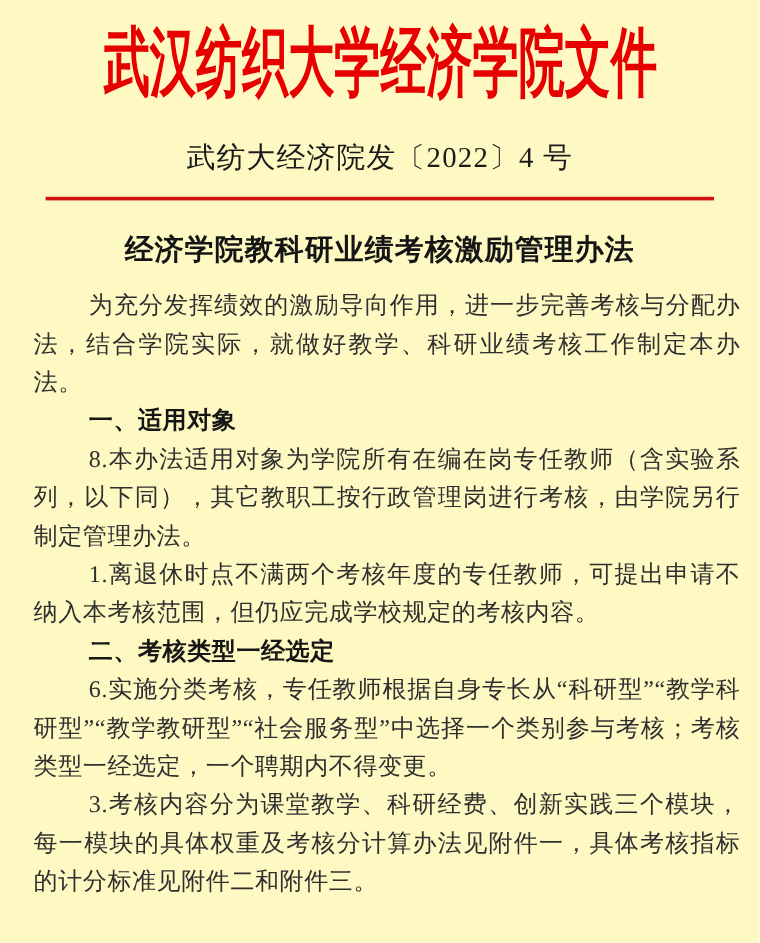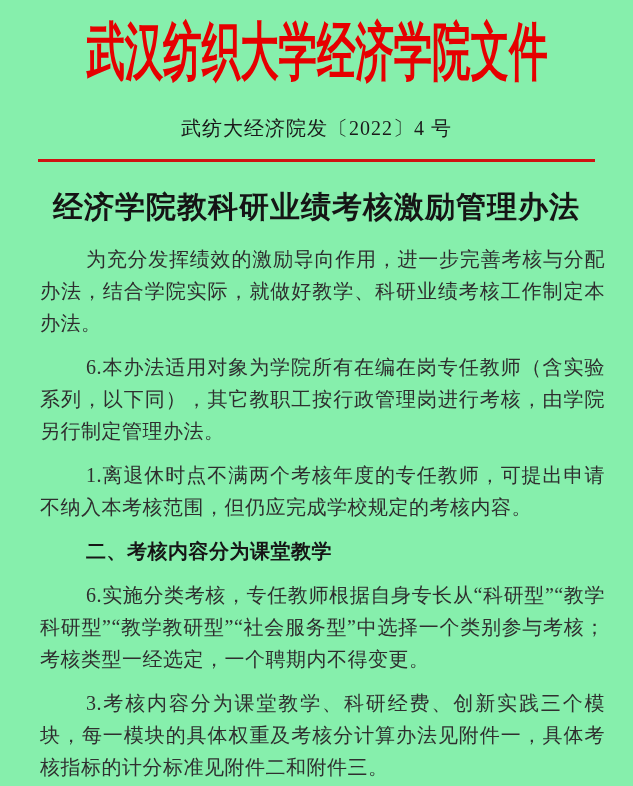--- a/index.html
+++ b/index.html
@@ -1,21 +1,21 @@
 <!DOCTYPE html>
 <html><head>
 <meta charset="utf-8">
 <style>
   * { margin: 0; padding: 0; box-sizing: border-box; }
   html, body { background: #ffffff; }
   .page {
     position: relative;
     width: 633px;
     height: 786px;
-    background: #86efac;
+    background: #fef9c3;
     overflow: hidden;
     font-family: "Liberation Serif", "DejaVu Serif", serif;
   }
   .red-header-wrap {
     margin-top: 6px;
     height: 92px;
     display: flex;
     align-items: center;
     justify-content: center;
     overflow: visible;
@@ -26,49 +26,49 @@
     color: #e60000;
     white-space: nowrap;
     transform: scaleX(0.61);
     transform-origin: center center;
     letter-spacing: 0px;
     line-height: 1;
   }
   .doc-number {
     margin-top: 17px;
     text-align: center;
-    font-size: 20px;
+    font-size: 24px;
     color: #1a1a1a;
     letter-spacing: 1px;
   }
   .red-divider {
     width: 557px;
     height: 3px;
     background: #cf1212;
     margin: 17px auto 0 auto;
   }
   .doc-title {
     margin-top: 25px;
     text-align: center;
-    font-size: 30px;
+    font-size: 24px;
     font-weight: bold;
     color: #151515;
     letter-spacing: 1px;
   }
   .doc-body {
     margin: 15px 16px 0 28px;
     font-size: 20px;
     line-height: 32px;
     color: #2f2f2f;
     text-align: justify;
     text-justify: inter-character;
     letter-spacing: 0.5px;
   }
   .doc-body p {
-    margin: 12px;
+    margin: 0;
     text-indent: 2.3em;
   }
   .doc-body p.heading {
     font-weight: bold;
     color: #161616;
   }
 </style>
 </head>
 <body>
 
@@ -79,20 +79,21 @@
   </div>
 
   <div class="doc-number">武纺大经济院发〔2022〕4 号</div>
 
   <div class="red-divider" style="background: rgb(207, 18, 18);"></div>
 
   <div class="doc-title">经济学院教科研业绩考核激励管理办法</div>
 
   <div class="doc-body">
       <p class="body">为充分发挥绩效的激励导向作用，进一步完善考核与分配办法，结合学院实际，就做好教学、科研业绩考核工作制定本办法。</p>
-      <p class="body">6.本办法适用对象为学院所有在编在岗专任教师（含实验系列，以下同），其它教职工按行政管理岗进行考核，由学院另行制定管理办法。</p>
+      <p class="heading">一、适用对象</p>
+      <p class="body">8.本办法适用对象为学院所有在编在岗专任教师（含实验系列，以下同），其它教职工按行政管理岗进行考核，由学院另行制定管理办法。</p>
       <p class="body">1.离退休时点不满两个考核年度的专任教师，可提出申请不纳入本考核范围，但仍应完成学校规定的考核内容。</p>
-      <p class="heading">二、考核内容分为课堂教学</p>
+      <p class="heading">二、考核类型一经选定</p>
       <p class="body">6.实施分类考核，专任教师根据自身专长从“科研型”“教学科研型”“教学教研型”“社会服务型”中选择一个类别参与考核；考核类型一经选定，一个聘期内不得变更。</p>
       <p class="body">3.考核内容分为课堂教学、科研经费、创新实践三个模块，每一模块的具体权重及考核分计算办法见附件一，具体考核指标的计分标准见附件二和附件三。</p>
     </div>
 
 </div>
 
 </body></html>

